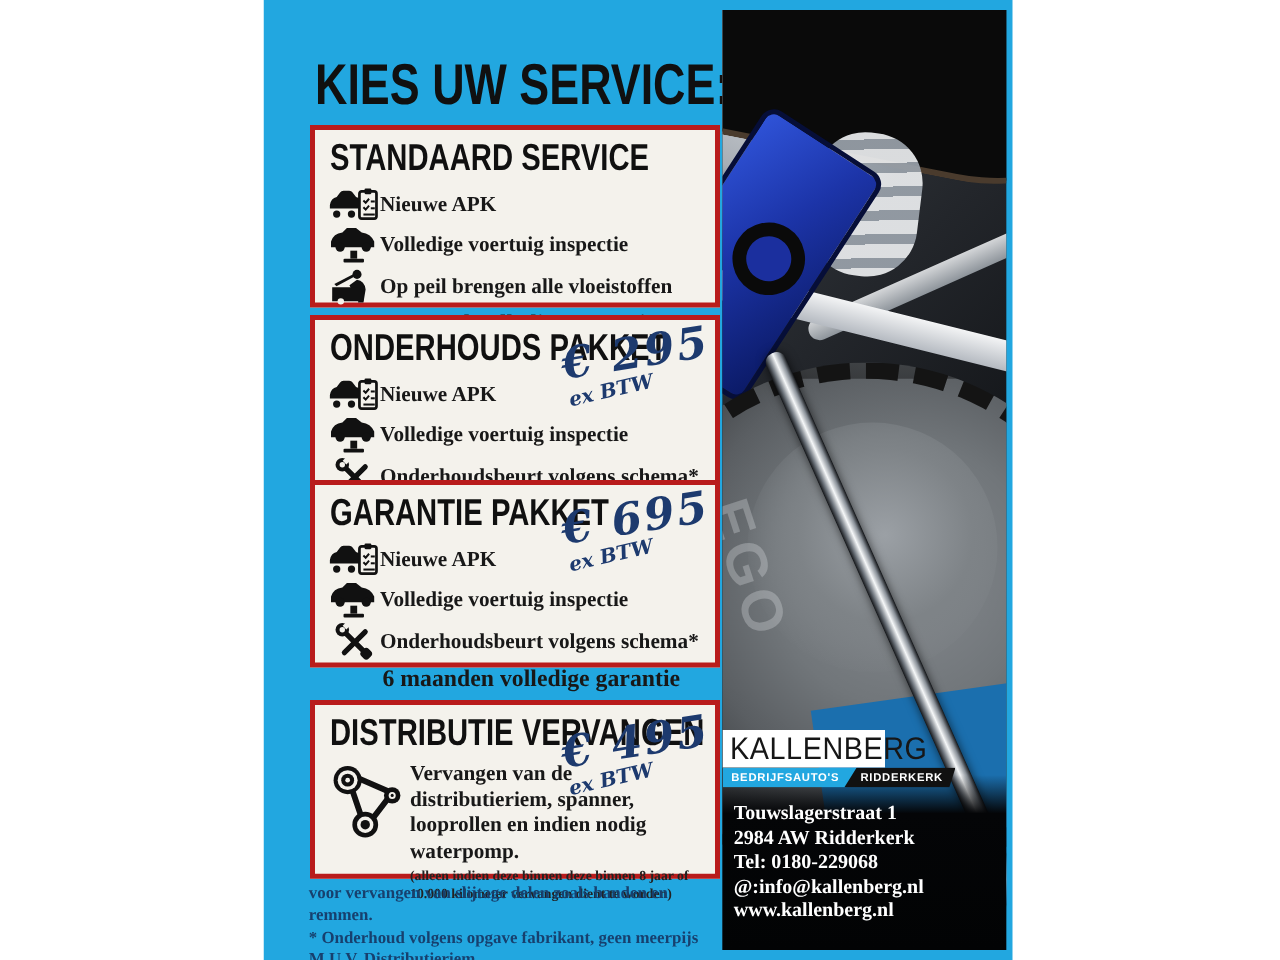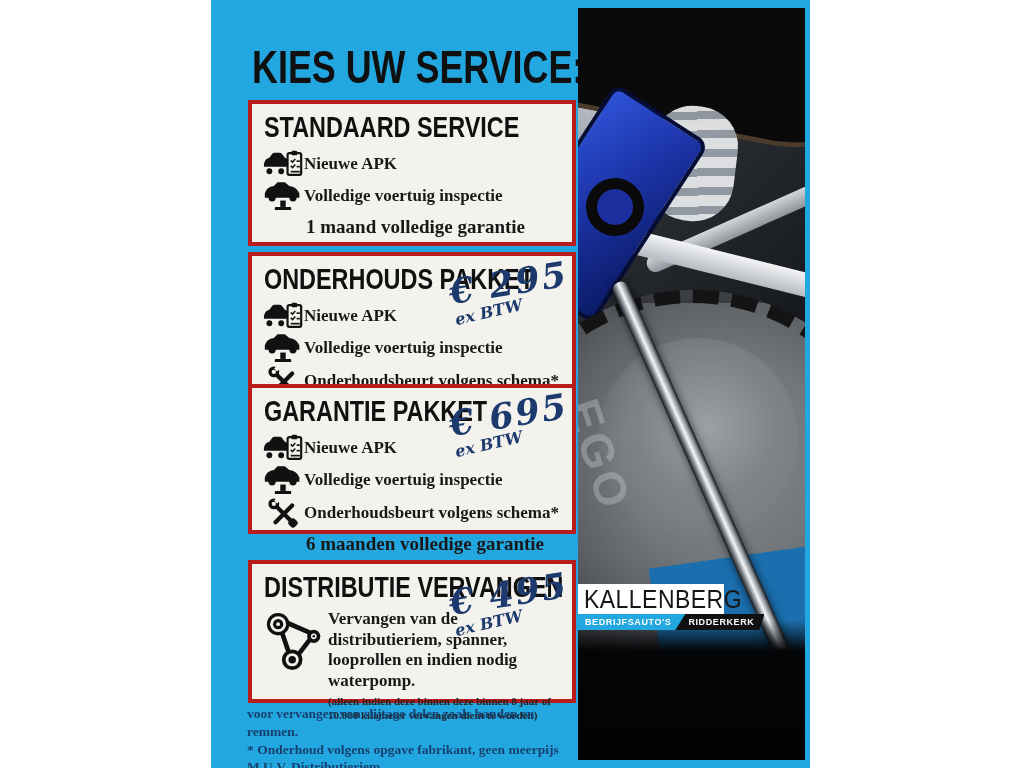--- a/index.html
+++ b/index.html
@@ -81,21 +81,21 @@
     color:rgba(225,228,232,0.30);letter-spacing:4px;}
   .ph-rod{left:32px;top:278px;width:17px;height:540px;border-radius:8px;
     transform:rotate(-24deg);transform-origin:top left;
     background:linear-gradient(90deg,#111316 0%,#6f767e 22%,#f6f8f9 50%,#8a9199 78%,#0e1013 100%);
     box-shadow:0 0 8px rgba(0,0,0,.6);}
   .ph-floor{right:-25px;top:548px;width:170px;height:175px;background:#1b6fae;transform:rotate(-8deg);}
   .ph-bottom{left:0;top:612px;width:100%;height:140px;
     background:linear-gradient(180deg,rgba(4,5,7,0) 0%,#040507 22%,#020304 100%);}
 
   
-  .logo-strip{position:absolute;left:0;top:576px;width:146px;height:30px;background:#ffffff;
+  .logo-strip{position:absolute;left:0;top:576px;width:130px;height:30px;background:#ffffff;
     display:flex;align-items:center;}
   .logo-name{font-family:"Liberation Sans",sans-serif;font-weight:400;font-size:25px;
     letter-spacing:0.5px;color:#161616;margin-left:6px;display:inline-block;
     transform:scaleX(0.92);transform-origin:0 50%;white-space:nowrap;}
   .logo-tags{position:absolute;left:0;top:606px;height:16px;display:flex;
     font-family:"Liberation Sans",sans-serif;font-weight:700;font-size:9px;
     letter-spacing:0.6px;color:#ffffff;line-height:16px;}
   .tag-left{background:#22a7e0;padding:0 14px 0 7px;
     clip-path:polygon(0 0,100% 0,calc(100% - 9px) 100%,0 100%);}
   .tag-right{background:#111111;padding:0 10px 0 13px;margin-left:-10px;
@@ -137,20 +137,34 @@
               <path d="M2 13q2-7 10-8l4-4h8l5 4q8 1 11 8l0 5H2z"></path>
               <circle cx="10" cy="18" r="4"></circle>
               <circle cx="33" cy="18" r="4"></circle>
               <rect x="19" y="21" width="6" height="7"></rect>
               <rect x="13" y="28" width="18" height="3.5" rx="1"></rect>
             </g>
           </svg>
       </span>
       <span class="txt">Volledige voertuig inspectie</span>
     </div>
+    <div class="item">
+      <span class="ic">
+        <svg width="38" height="30" viewBox="0 0 44 34">
+            <g fill="#111">
+              <path d="M4 15L21 6l1 2.5L6 17z"></path>
+              <circle cx="25" cy="6" r="4.2"></circle>
+              <path d="M25 11q7 1 8 9l-2 12h-5l1-9q-7-1-9-7z"></path>
+              <path d="M2 18h22q7 2 7 8v5H2z"></path>
+              <circle cx="10" cy="31" r="3" fill="#f4f2ec"></circle>
+            </g>
+          </svg>
+      </span>
+      <span class="txt">Op peil brengen  alle vloeistoffen</span>
+    </div>
     <div class="guarantee">1 maand volledige garantie</div>
   </div>
 
   <div class="card card2">
     <div class="card-title cond">ONDERHOUDS PAKKET</div>
     <div class="price">
       <span class="amount">€ 295</span>
       <span class="tax">ex BTW</span>
     </div>
     <div class="item">
@@ -311,15 +325,22 @@
     <div class="ph-bottom"></div>
 
     <div class="logo-strip">
       <span class="logo-name">KALLENBERG</span>
     </div>
     <div class="logo-tags">
       <span class="tag-left">BEDRIJFSAUTO'S</span>
       <span class="tag-right">RIDDERKERK</span>
     </div>
 
+    <div class="contact">
+      <div>Touwslagerstraat 1</div>
+      <div>2984 AW Ridderkerk</div>
+      <div>Tel: 0180-229068</div>
+      <div>@:info@kallenberg.nl</div>
+      <div>www.kallenberg.nl</div>
+    </div>
   </div>
 
 </div>
 
 </body></html>

